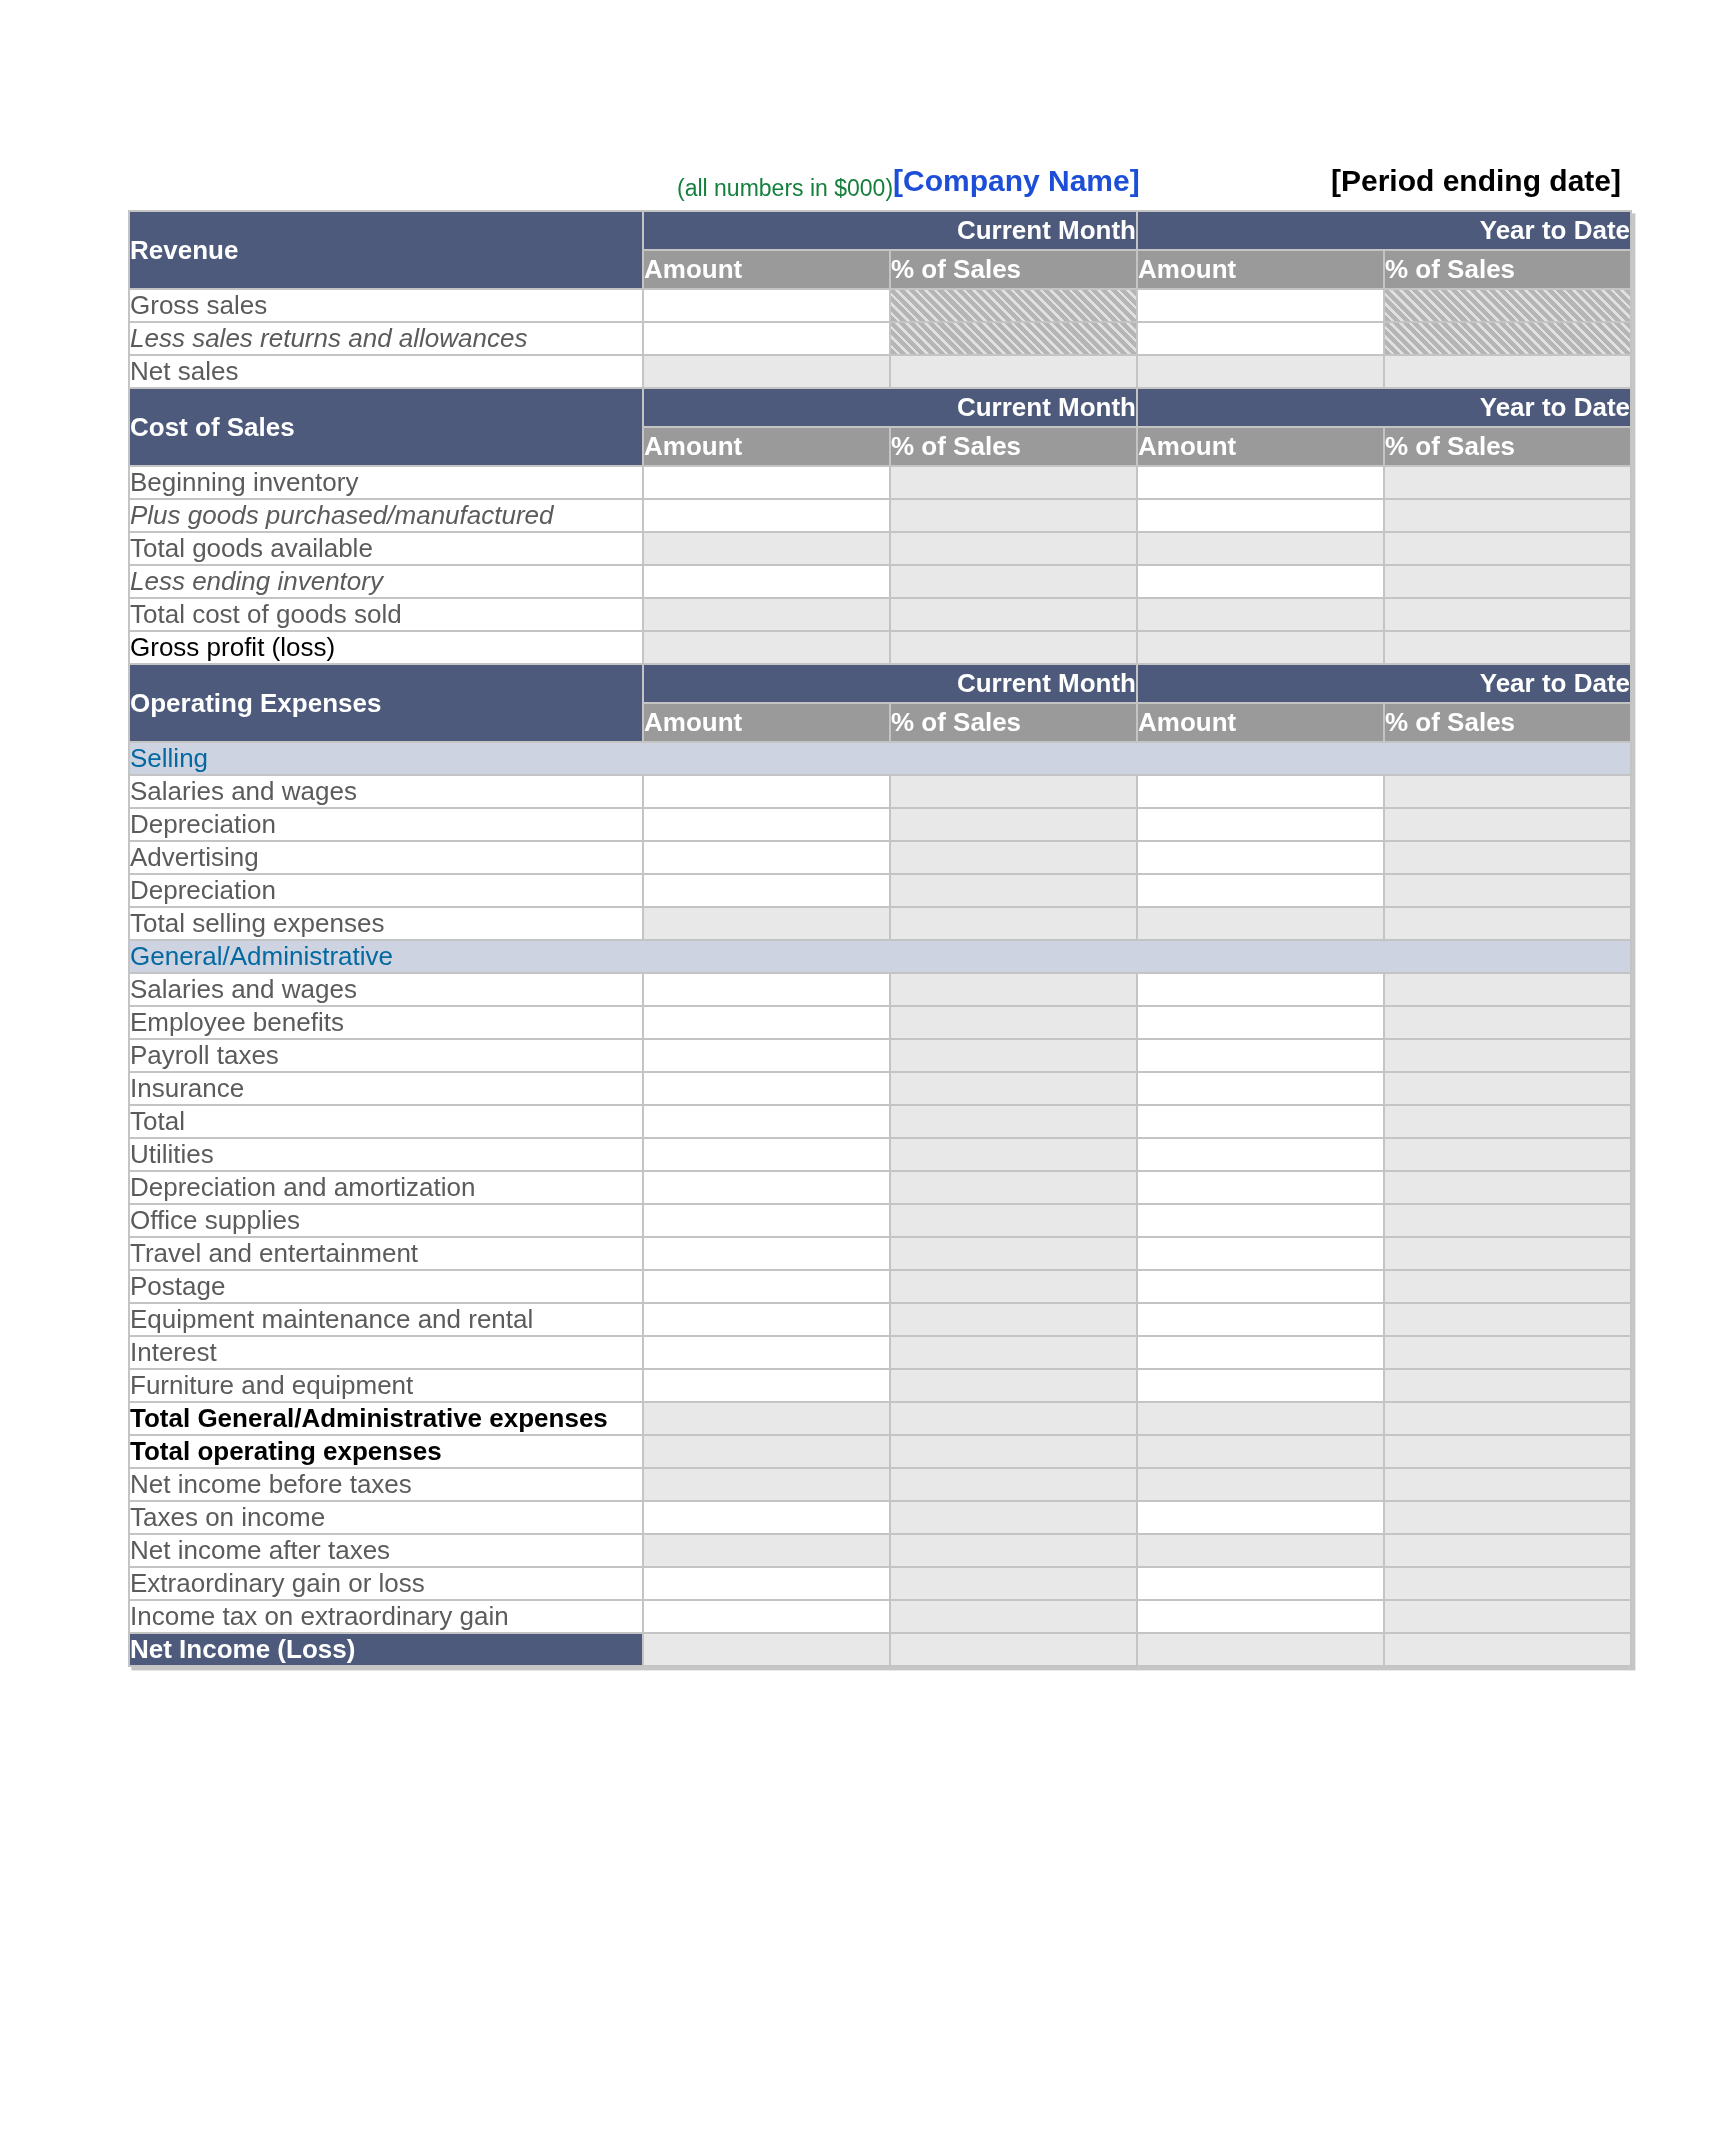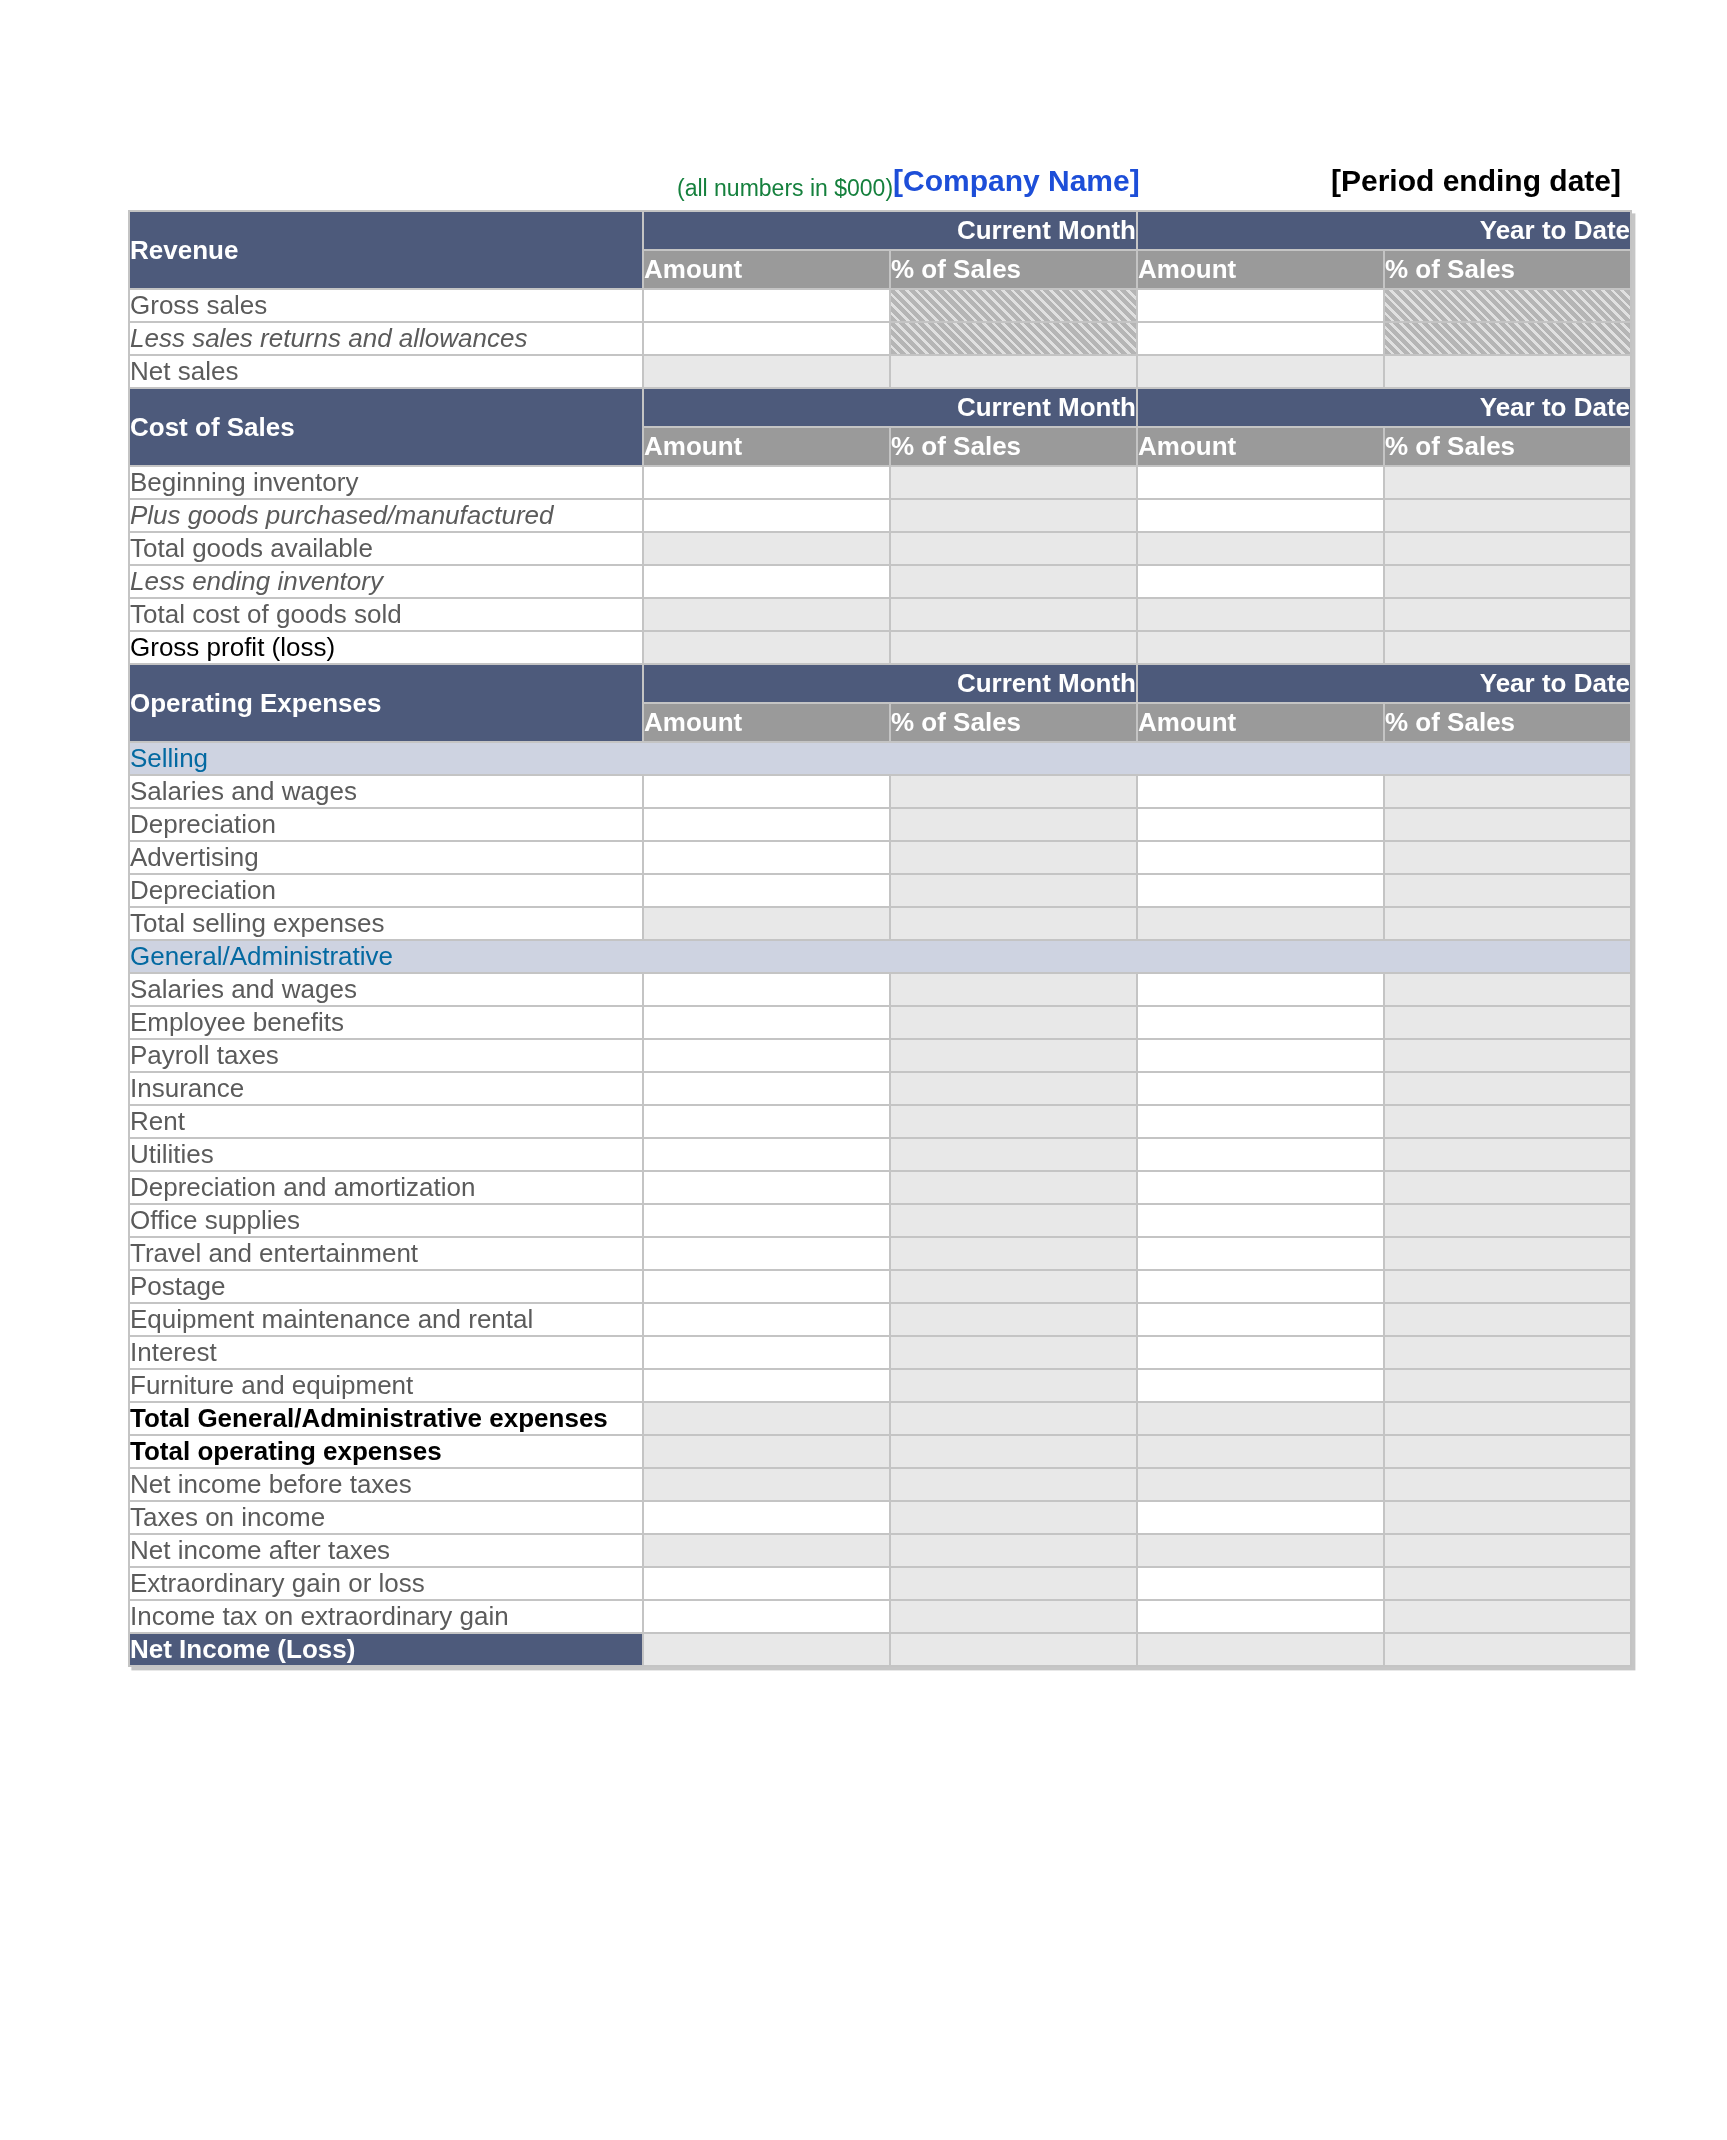--- a/index.html
+++ b/index.html
@@ -216,21 +216,21 @@
           <td class="c-gray"></td>
         </tr>
         <tr class="row">
           <td class="lbl">Insurance</td>
           <td class="c-white"></td>
           <td class="c-gray"></td>
           <td class="c-white"></td>
           <td class="c-gray"></td>
         </tr>
         <tr class="row">
-          <td class="lbl">Rent</td>
+          <td class="lbl">Total</td>
           <td class="c-white"></td>
           <td class="c-gray"></td>
           <td class="c-white"></td>
           <td class="c-gray"></td>
         </tr>
         <tr class="row">
           <td class="lbl">Utilities</td>
           <td class="c-white"></td>
           <td class="c-gray"></td>
           <td class="c-white"></td>

